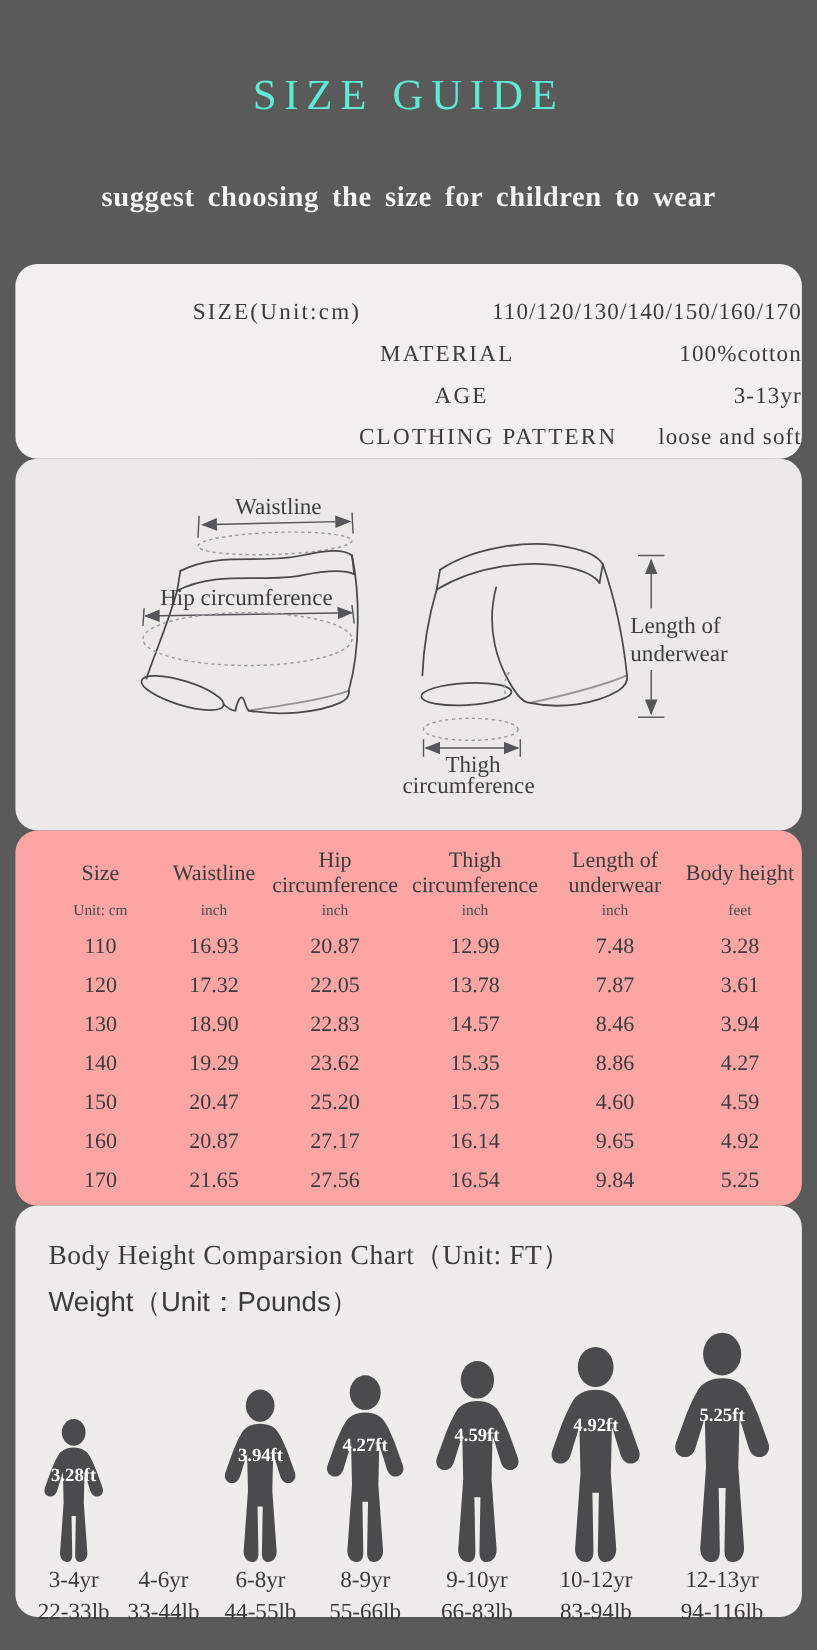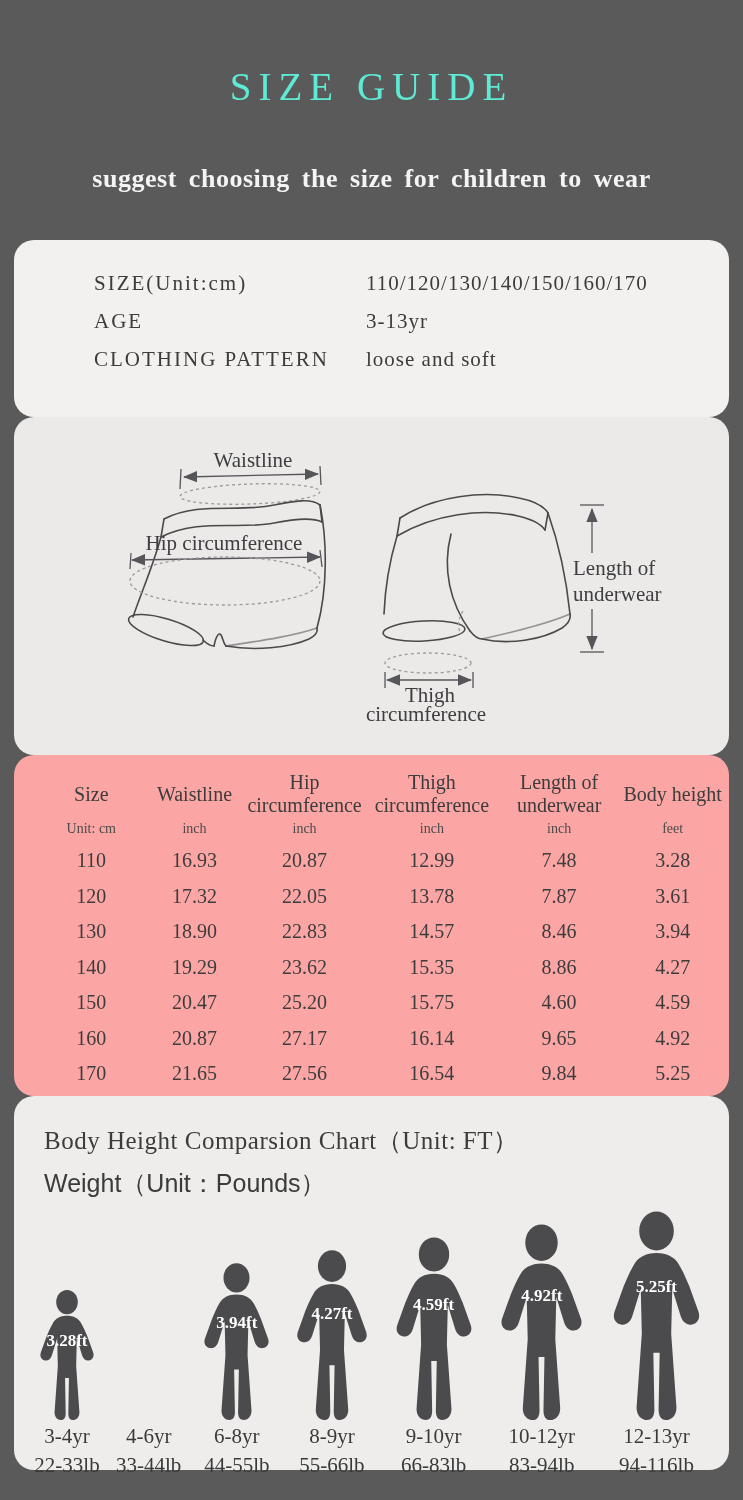--- a/index.html
+++ b/index.html
@@ -23,21 +23,21 @@
   }
   
   .card{
     margin:0 14px;border-radius:20px;box-sizing:border-box;position:relative;
   }
   .card-info{background:#f2f1ef;height:177px;padding:24px 0 0 80px;}
   .card-diagram{background:#ebeae8;height:338px;}
   .card-table{background:#fca5a5;height:341px;padding-top:12px;}
   .card-chart{background:#eeedeb;height:374px;padding:0 14px;}
   
-  .info-row{display:flex;height:38px;align-items:center;}
+  .info-row{display:flex;height:38px;align-items:center;justify-content:flex-end;}
   .info-label{width:272px;font-size:21px;letter-spacing:2px;}
   .info-value{font-size:21px;letter-spacing:1px;}
   
   .diagram-svg{display:block;width:715px;height:338px;}
   .diagram-svg .ln{stroke:#4a4a4c;stroke-width:1.6;fill:none;stroke-linecap:round;}
   .diagram-svg .dash{stroke:#9a9a9a;stroke-width:1.3;fill:none;stroke-dasharray:3,3;}
   .diagram-svg .dim{stroke:#55555a;stroke-width:1.3;fill:none;}
   .diagram-svg text{font-family:"Liberation Serif","DejaVu Serif",serif;font-size:21px;fill:#3e3e40;}
   
   .size-table{
@@ -71,20 +71,24 @@
 
 <div class="hero">
   <h1 class="hero-title">SIZE GUIDE</h1>
   <div class="hero-sub">suggest choosing the size for children to wear</div>
 </div>
 
 <div class="card card-info">
   <div class="info-row">
     <span class="info-label">SIZE(Unit:cm)</span>
     <span class="info-value">110/120/130/140/150/160/170</span>
+  </div>
+  <div class="info-row">
+    <span class="info-label">MATERIAL</span>
+    <span class="info-value">100%cotton</span>
   </div>
   <div class="info-row">
     <span class="info-label">AGE</span>
     <span class="info-value">3-13yr</span>
   </div>
   <div class="info-row">
     <span class="info-label">CLOTHING PATTERN</span>
     <span class="info-value">loose and soft</span>
   </div>
 </div>

